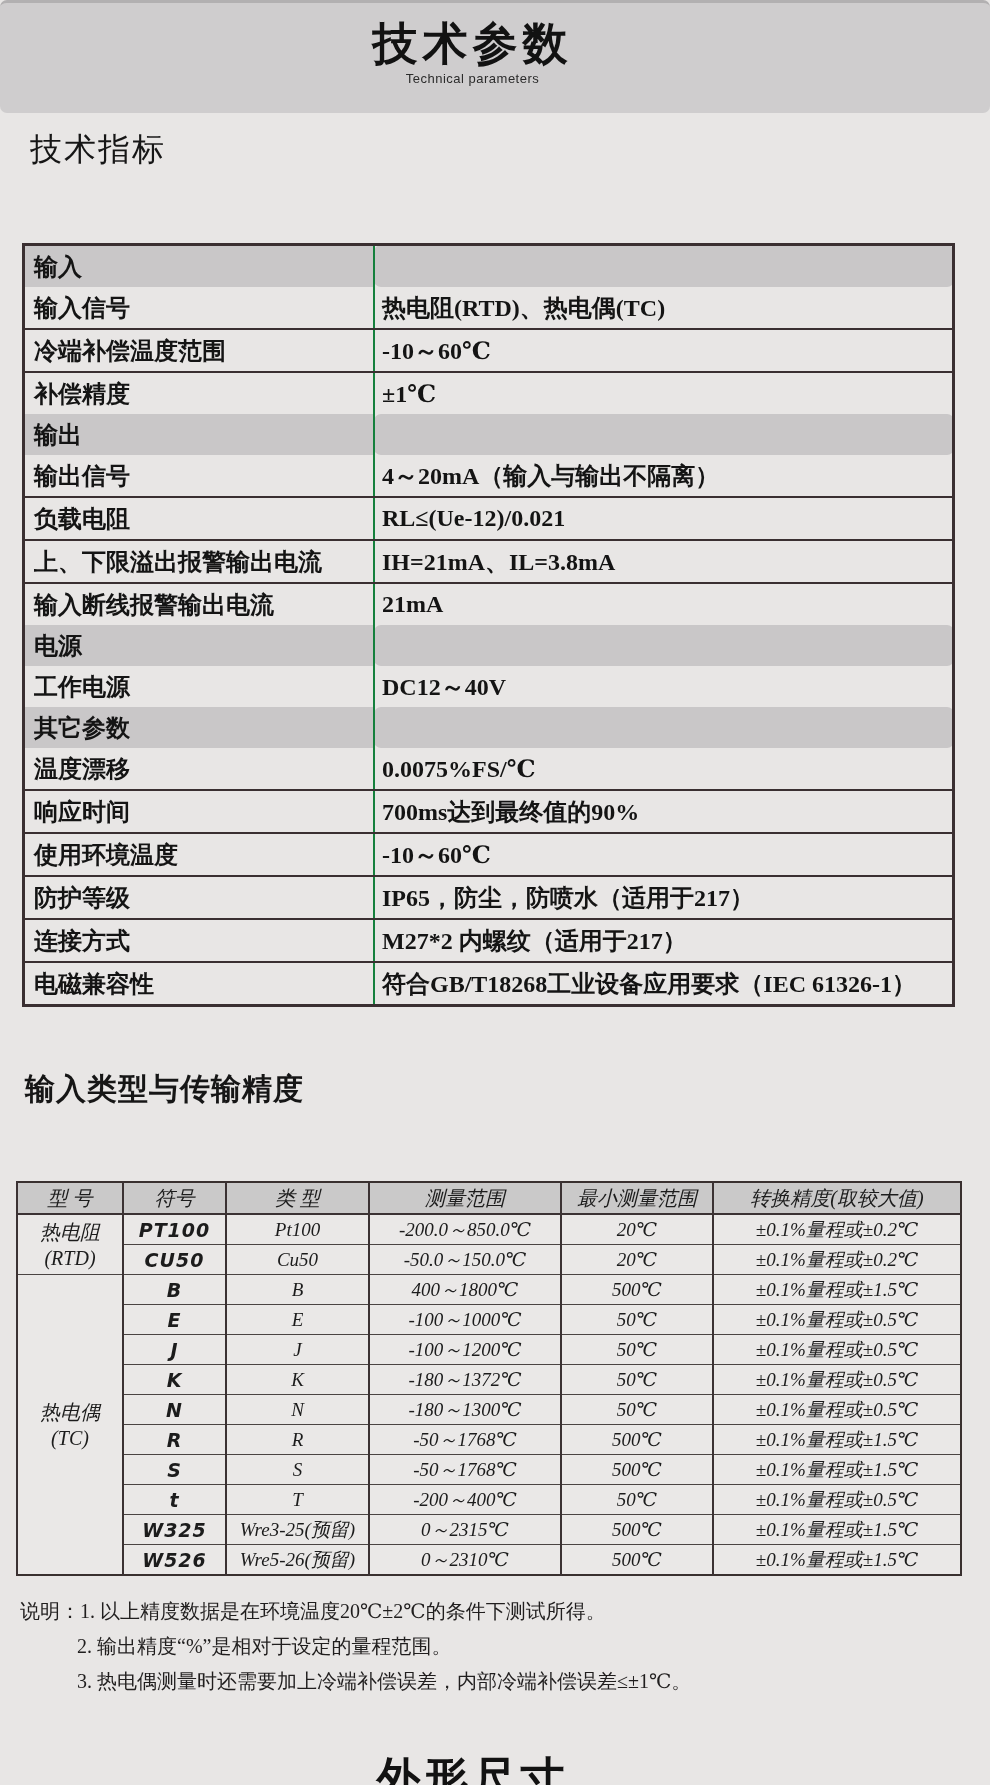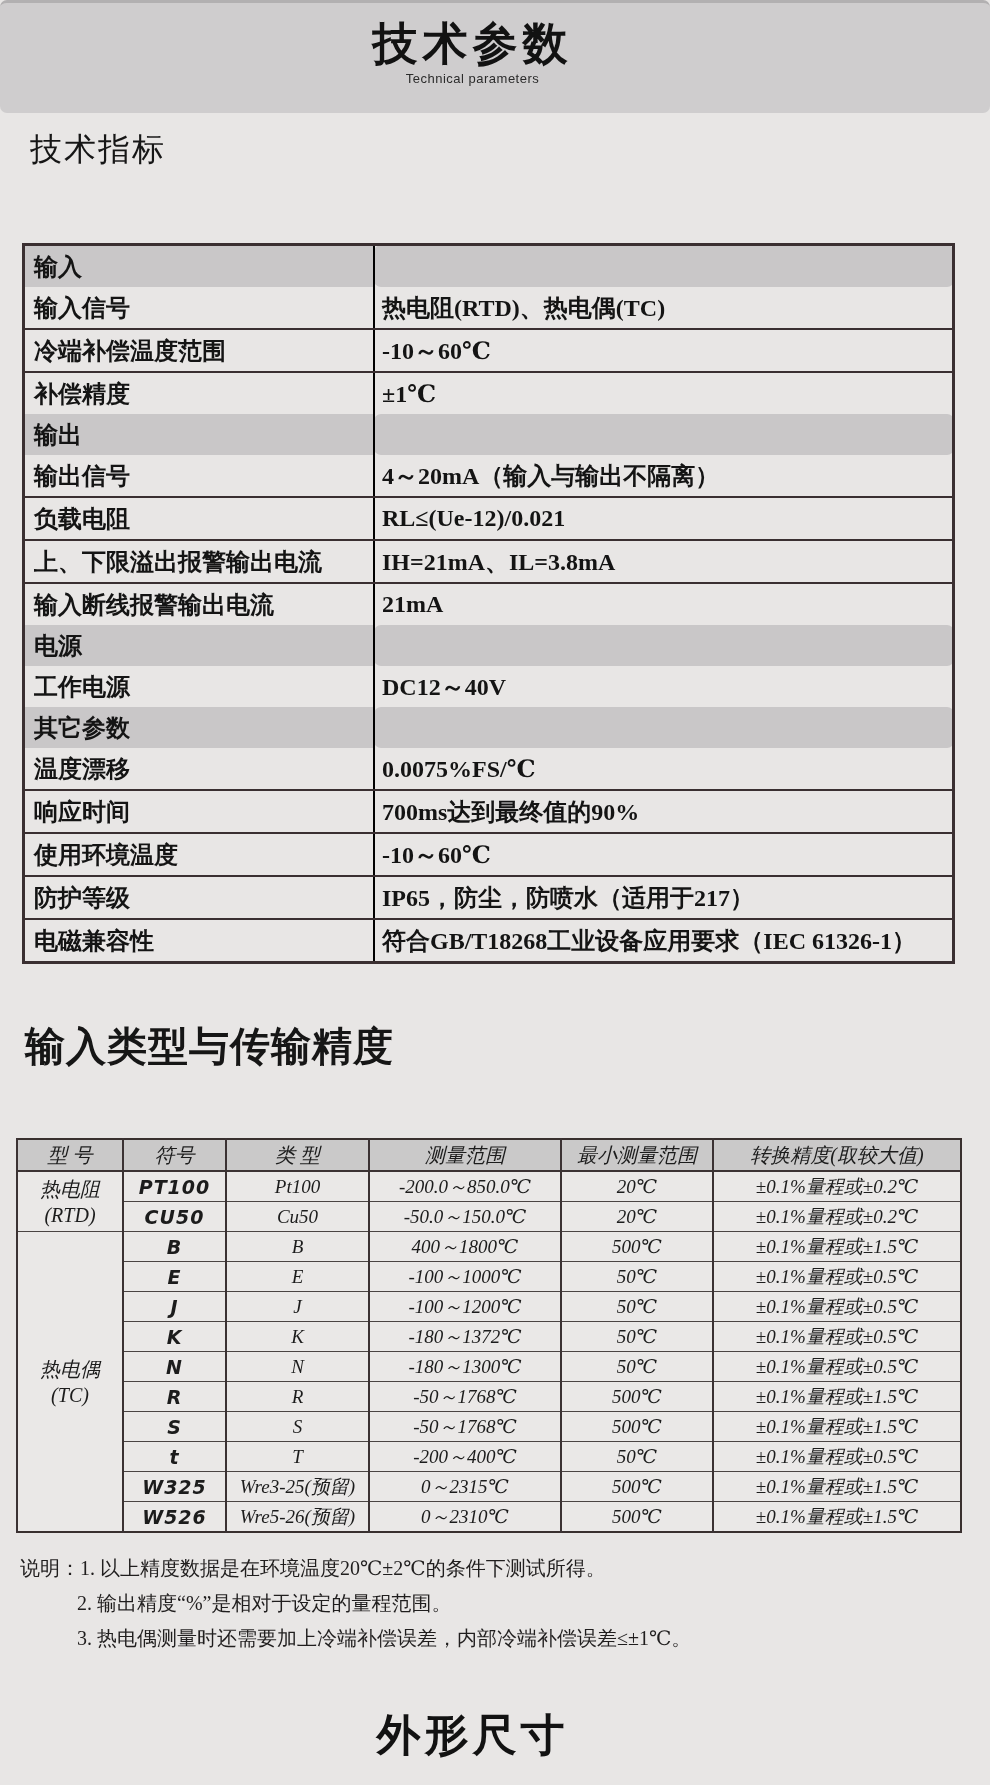--- a/index.html
+++ b/index.html
@@ -37,21 +37,21 @@
   .h-ind{
     margin:15px 0 0 30px;
     font-size:32px;
     font-weight:400;
     letter-spacing:2px;
     line-height:42px;
     color:#161616;
   }
   .h-types{
     margin:62px 0 0 25px;
-    font-size:40px;
+    font-size:30px;
     font-weight:600;
     letter-spacing:1px;
     line-height:40px;
     color:#161616;
   }
   .h-dims{
     margin-top:55px;
     text-align:center;
     padding-right:45px;
     font-size:44px;
@@ -71,21 +71,21 @@
   }
   table.spec td{
     height:39px;
     font-family:"Liberation Serif","DejaVu Serif",serif;
     font-weight:bold;
     font-size:24px;
     color:#141414;
     white-space:nowrap;
     overflow:hidden;
   }
-  table.spec td.c1{width:338px;padding-left:9px;border-right:2px solid #000000;}
+  table.spec td.c1{width:338px;padding-left:9px;border-right:2px solid #15803d;}
   table.spec td.c2{padding-left:7px;border-radius:7px;}
   table.spec tr.section td{background:#c9c7c8;}
   table.spec tr.sep td{border-bottom:2px solid #3a2f31;}
   
   table.acc{
     border-collapse:collapse;
     table-layout:fixed;
     margin:72px 0 0 16px;
     width:944px;
     border:2px solid #39302f;
@@ -197,20 +197,24 @@
         <td class="c1">响应时间</td>
         <td class="c2">700ms达到最终值的90%</td>
       </tr>
       <tr class="data sep">
         <td class="c1">使用环境温度</td>
         <td class="c2">-10～60℃</td>
       </tr>
       <tr class="data sep">
         <td class="c1">防护等级</td>
         <td class="c2">IP65，防尘，防喷水（适用于217）</td>
+      </tr>
+      <tr class="data sep">
+        <td class="c1">连接方式</td>
+        <td class="c2">M27*2 内螺纹（适用于217）</td>
       </tr>
       <tr class="data">
         <td class="c1">电磁兼容性</td>
         <td class="c2">符合GB/T18268工业设备应用要求（IEC 61326-1）</td>
       </tr>
     </tbody>
 </table>
 
 <div class="h-types">输入类型与传输精度</div>
 

